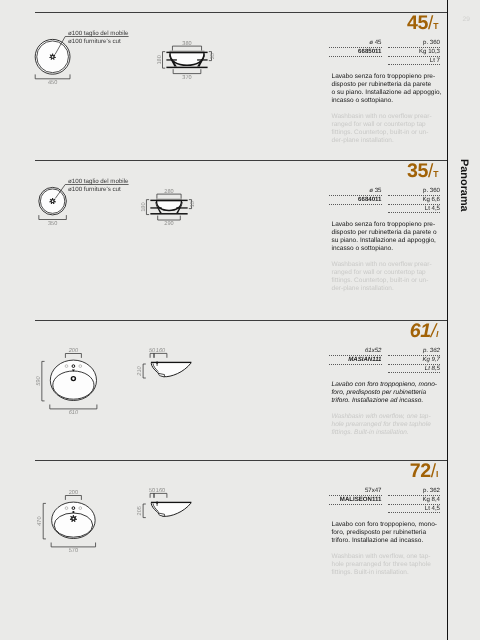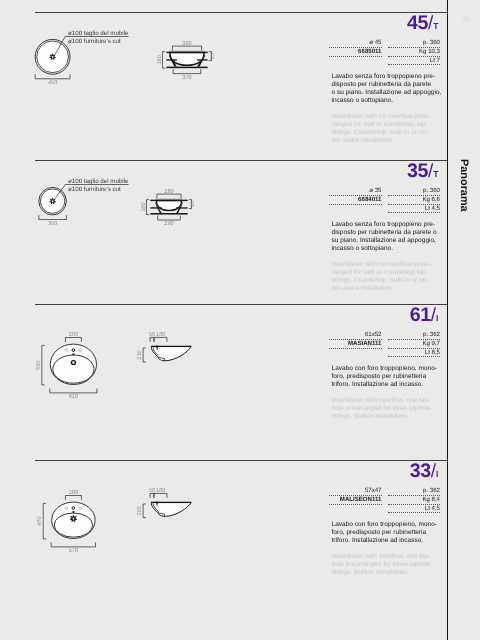--- a/index.html
+++ b/index.html
@@ -7,21 +7,21 @@
   *{-webkit-font-smoothing:antialiased;}
   body{width:480px;height:640px;background:#eaeae8;-webkit-font-smoothing:antialiased;text-rendering:geometricPrecision;
        font-family:"Liberation Sans",sans-serif;overflow:hidden;}
   .page{position:relative;width:480px;height:640px;background:#eaeae8;}
   .vrule{position:absolute;left:447px;top:0;width:1px;height:640px;background:#121212;}
   .pagenum{position:absolute;left:462.5px;top:16.0px;font-size:6.6px;color:#d0d0ce;letter-spacing:0;}
   .sidetab{position:absolute;left:457.5px;top:159px;font-size:10.9px;font-weight:bold;color:#151515;
            writing-mode:vertical-rl;letter-spacing:0px;}
   .block{position:absolute;left:0;width:447px;height:152px;}
   .rule{position:absolute;left:35px;top:0;width:412px;height:1px;background:#3d3d3d;}
-  .code{position:absolute;right:8.6px;top:2.2px;font-weight:bold;color:#4c1d95;white-space:nowrap;
+  .code{position:absolute;right:8.6px;top:2.2px;font-weight:bold;color:#a16207;white-space:nowrap;
         line-height:19px;}
   .code .n{font-size:19.6px;letter-spacing:-0.45px;}
   .code .sl{font-size:19px;font-weight:normal;}
   .code .t{font-size:8.6px;letter-spacing:0;}
   .specs{position:absolute;left:329px;top:27px;display:flex;width:111px;}
   .spL{width:52.5px;margin-right:6px;}
   .spR{width:52.5px;}
   .sprow{text-align:right;font-size:6.1px;color:#1a1a1a;line-height:7.75px;height:7.75px;
          border-bottom:1px dotted #595959;white-space:nowrap;overflow:visible;}
   .sprow.b{font-weight:bold;}
@@ -154,21 +154,21 @@
             <text class="lbl" x="56" y="32.7" text-anchor="middle">280</text>
             <path d="M44.7 55.6 L44.7 60 L67.3 60 L67.3 55.6" fill="none" stroke="#333" stroke-width="0.75"></path>
             <text class="lbl" x="56" y="65" text-anchor="middle">290</text>
             <path d="M36.150000000000006 39.65 L33.45 39.65 L33.45 54.55 L36.150000000000006 54.55" fill="none" stroke="#333" stroke-width="0.75"></path>
             <text class="lbl" x="31.750000000000004" y="47.099999999999994" text-anchor="middle" transform="rotate(-90 31.750000000000004 47.099999999999994)">180</text>
             <path d="M75.85000000000001 39.65 L78.55000000000001 39.65 L78.55000000000001 48.599999999999994 L75.85000000000001 48.599999999999994" fill="none" stroke="#333" stroke-width="0.75"></path>
             <text class="lbl" x="81.45000000000002" y="44.125" text-anchor="middle" transform="rotate(-90 81.45000000000002 44.125)">15</text>
           </svg>
         </div>
       </div>
-      <div class="block" style="top: 304px;">
+      <div class="block" style="top: 320px; font-style: italic;">
         <div class="rule"></div>
         <div class="code"><span class="n">61</span><span class="sl">/</span><span class="t">I</span></div>
         <div class="specs">
           <div class="spL">
             <div class="sprow">61x52</div>
             <div class="sprow b">MASIAN111</div>
           </div>
           <div class="spR">
             <div class="sprow">p. 362</div>
             <div class="sprow">Kg 9,7</div>
@@ -212,21 +212,21 @@
             <text class="lbl" x="39.05" y="32" text-anchor="middle">50</text>
             <path d="M41 37.8 L41 33.4 L53.9 33.4 L53.9 37.8" fill="none" stroke="#333" stroke-width="0.75"></path>
             <text class="lbl" x="47.45" y="32" text-anchor="middle">160</text>
             <path d="M32.8 44 L30.099999999999998 44 L30.099999999999998 58 L32.8 58" fill="none" stroke="#333" stroke-width="0.75"></path>
             <text class="lbl" x="28.4" y="51" text-anchor="middle" transform="rotate(-90 28.4 51)">210</text>
           </svg>
         </div>
       </div>
       <div class="block" style="top: 460px;">
         <div class="rule"></div>
-        <div class="code"><span class="n">33</span><span class="sl">/</span><span class="t">I</span></div>
+        <div class="code"><span class="n">72</span><span class="sl">/</span><span class="t">I</span></div>
         <div class="specs">
           <div class="spL">
             <div class="sprow">57x47</div>
             <div class="sprow b">MALISEON111</div>
           </div>
           <div class="spR">
             <div class="sprow">p. 362</div>
             <div class="sprow">Kg 8,4</div>
             <div class="sprow">Lt 4,5</div>
           </div>

